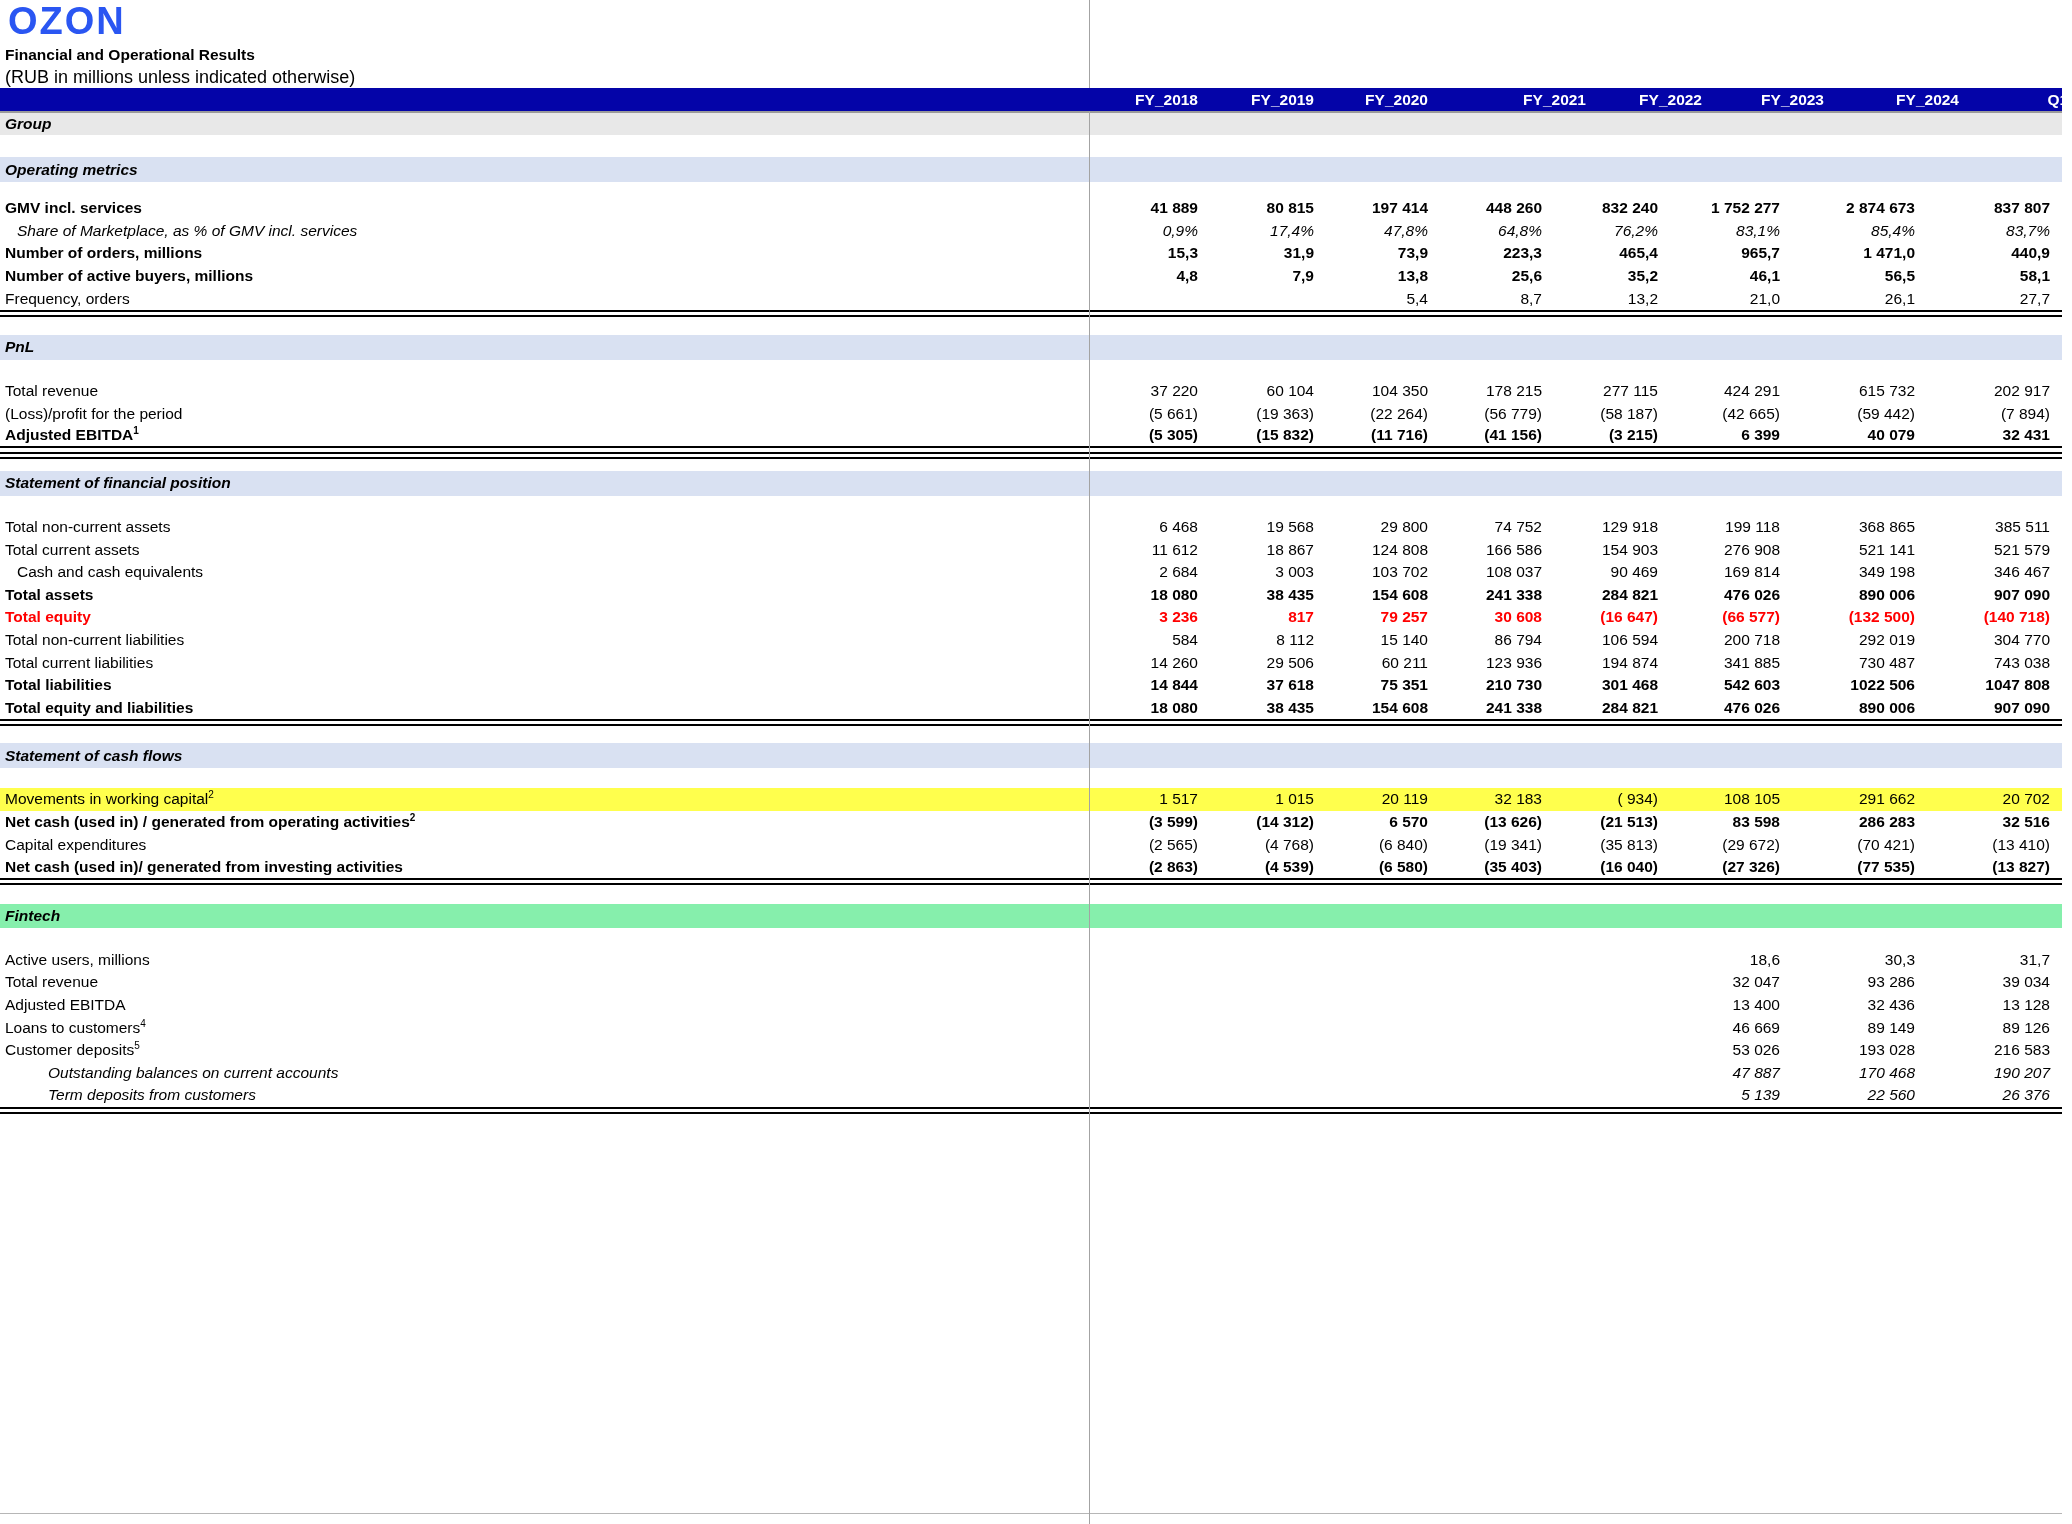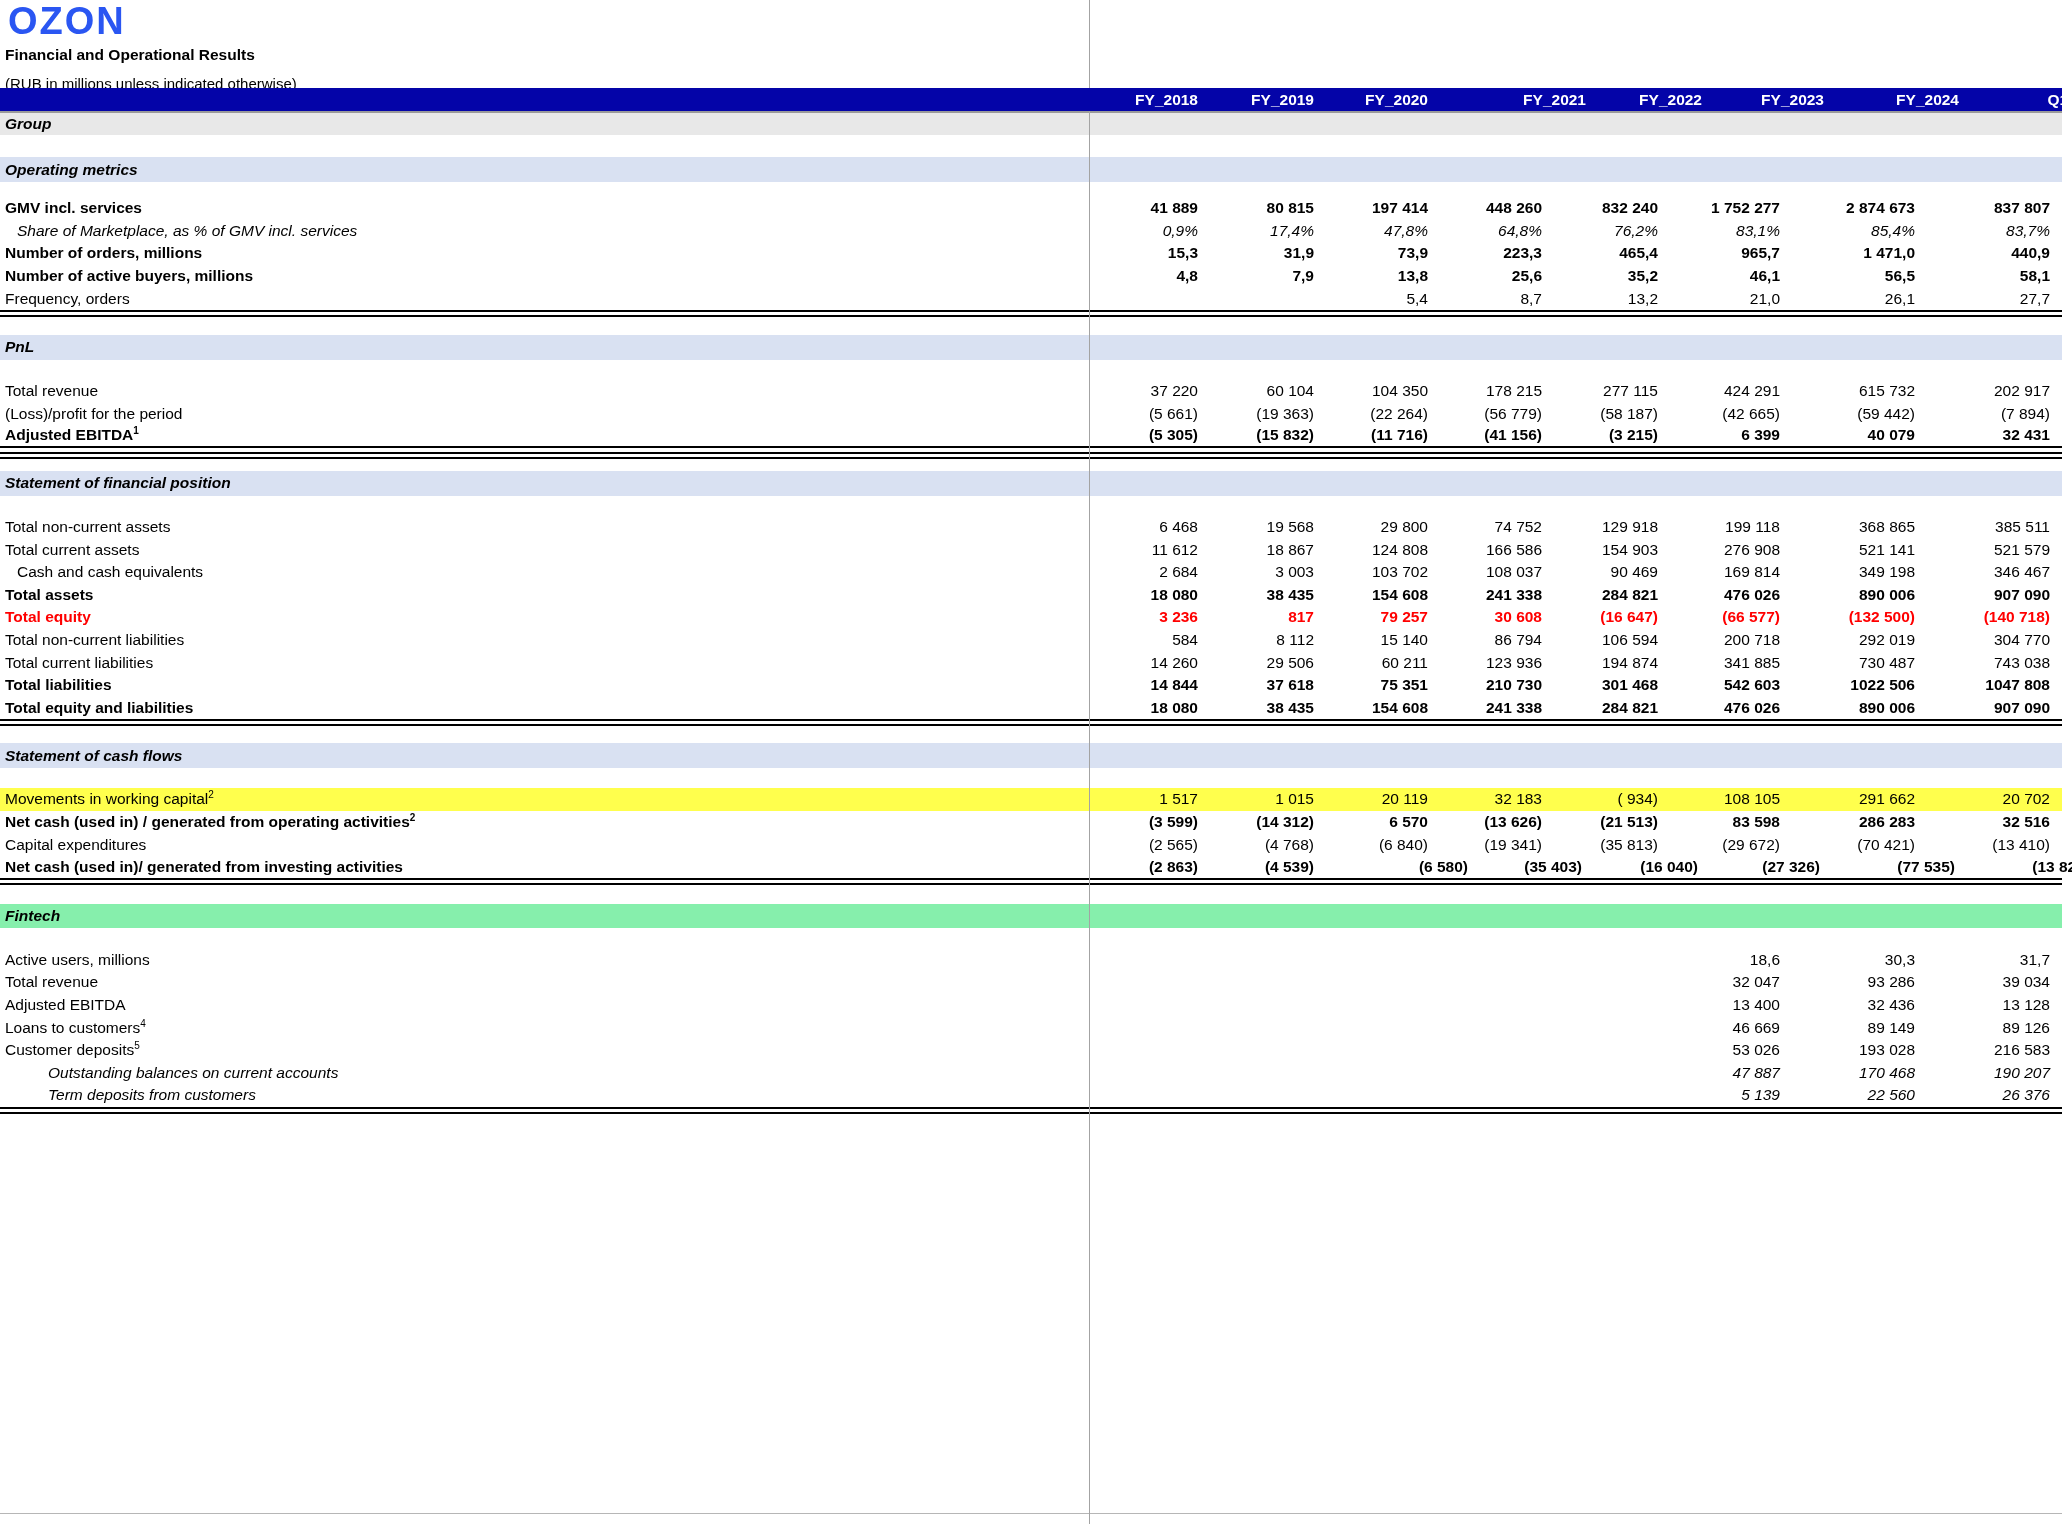--- a/index.html
+++ b/index.html
@@ -8,21 +8,21 @@
     background:#ffffff;color:#000;
     font-family:"Liberation Sans",sans-serif;
   }
   
   .vline{position:absolute;left:1089px;top:0;width:1px;height:1524px;background:#A3A3A3;z-index:4;}
   .bottomline{position:absolute;left:0;top:1513px;width:2062px;height:1px;background:#B6B6B6;z-index:1;}
 
   .tophead{position:relative;height:88px;}
   .logo{position:absolute;left:8px;top:0px;font-size:38px;font-weight:bold;letter-spacing:2px;color:#2A56F2;}
   .title{position:absolute;left:5px;top:46px;font-size:15.5px;font-weight:bold;white-space:nowrap;}
-  .subtitle{position:absolute;left:5px;top:67px;font-size:15px;white-space:nowrap;margin-top:8px;}
+  .subtitle{position:absolute;left:5px;top:67px;font-size:18px;white-space:nowrap;}
 
   .colhead{
     position:relative;z-index:10;display:flex;align-items:center;
     width:2062px;height:23px;color:#fff;font-weight:bold;font-size:15.5px;
   }
   .colhead .pad{width:1089px;flex:none;}
   .hcell{flex:none;text-align:right;white-space:nowrap;}
 
   .sec{
     position:relative;z-index:2;display:flex;align-items:center;width:2062px;
@@ -317,21 +317,21 @@
         <div class="cell" style="width: 114px;">(19 341)</div>
         <div class="cell" style="width: 116px;">(35 813)</div>
         <div class="cell" style="width: 122px;">(29 672)</div>
         <div class="cell" style="width: 135px;">(70 421)</div>
         <div class="cell" style="width: 135px;">(13 410)</div>
       </div>
       <div class="row bold">
         <div class="lbl">Net cash (used in)/ generated from investing activities</div>
         <div class="cell" style="width: 109px;">(2 863)</div>
         <div class="cell" style="width: 116px;">(4 539)</div>
-        <div class="cell" style="width: 114px; margin-left: 40px;">(6 580)</div>
+        <div class="cell" style="width: 114px;">(6 580)</div>
         <div class="cell" style="width: 114px;">(35 403)</div>
         <div class="cell" style="width: 116px;">(16 040)</div>
         <div class="cell" style="width: 122px;">(27 326)</div>
         <div class="cell" style="width: 135px;">(77 535)</div>
         <div class="cell" style="width: 135px;">(13 827)</div>
       </div>
       <div class="rule"></div>
       <div class="spacer" style="height: 19px;"></div>
       <div class="sec gray" style="background: #86efac;">
         <span>Fintech</span>

